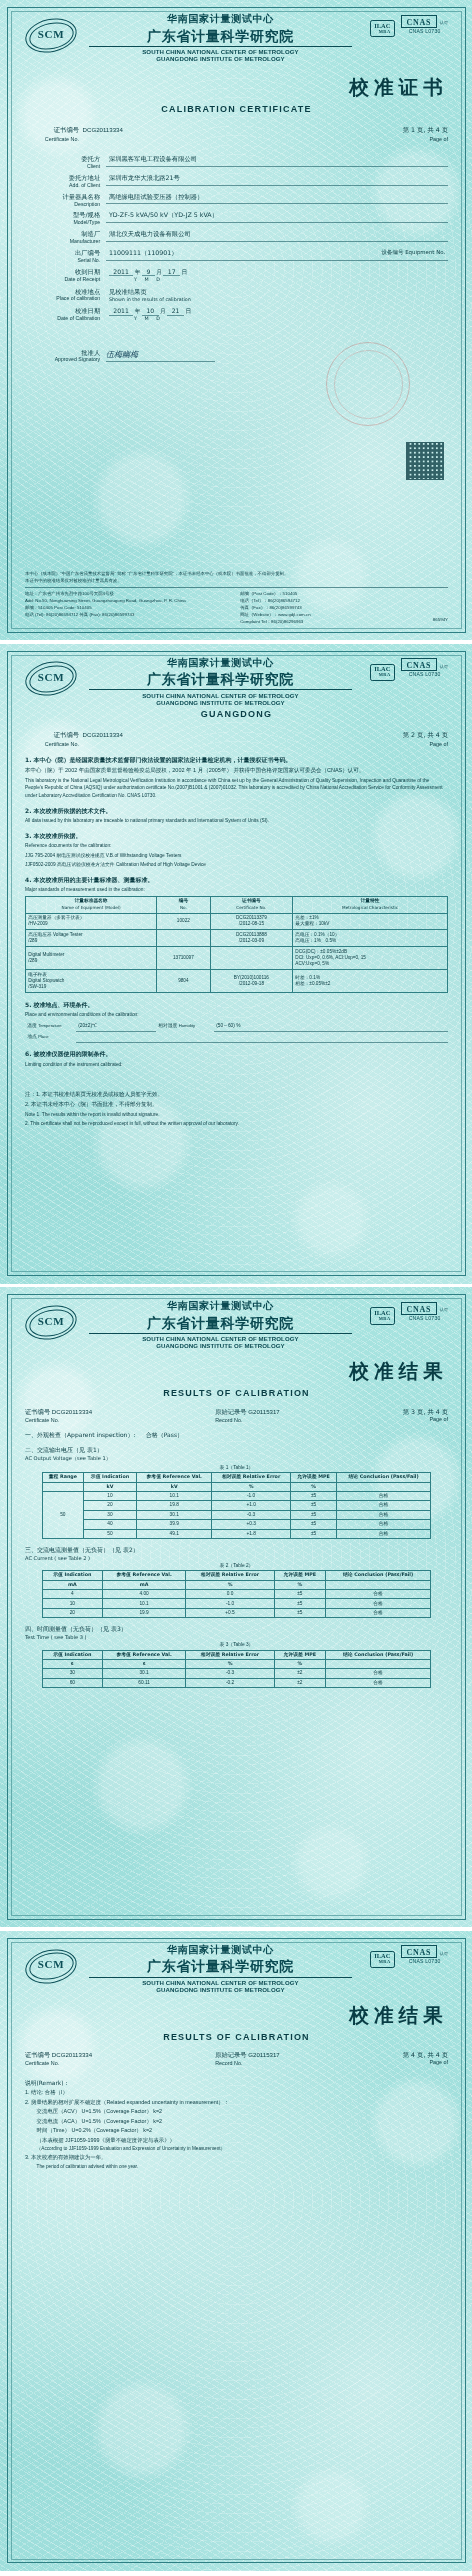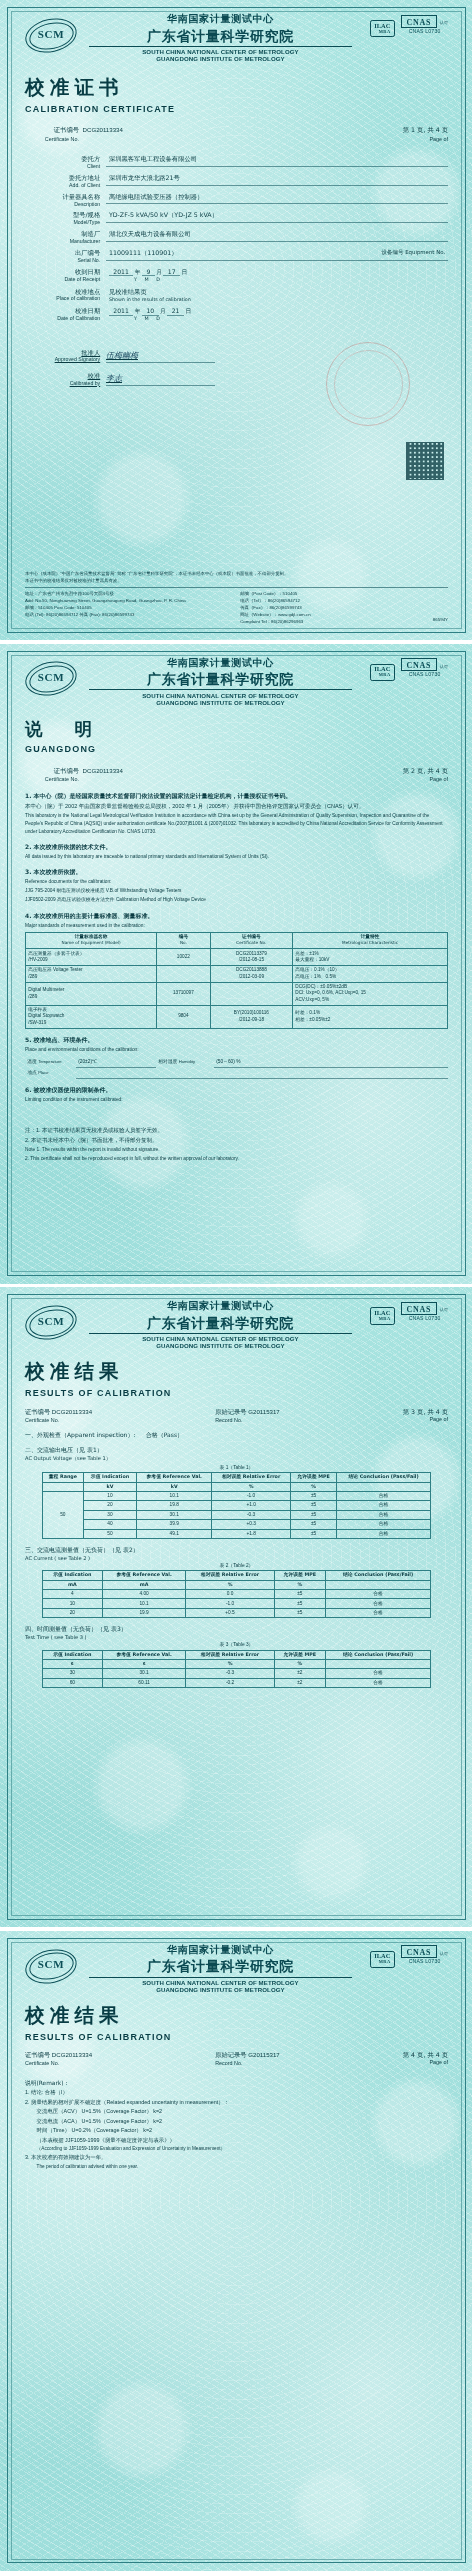--- a/index.html
+++ b/index.html
@@ -123,30 +123,30 @@
     padding: 1.5px 4.4px 0.7px 4.4px;
     font-size: 8px; font-weight: bold; color: #0c4f57;
     letter-spacing: 0.7px;
     font-family: "Liberation Serif", serif;
   }
   .cnas-sub { font-size: 4.1px; color: #0c4f57; }
   .cnas-no { font-size: 5.1px; color: #0c4f57; margin-top: 1.5px; letter-spacing: 0.2px; }
 
   
   .title-cn {
-    text-align: left;
+    text-align: right;
     font-size: 19.6px;
     font-weight: bold;
     letter-spacing: 5.1px;
     color: #083c44;
     margin-top: 11.6px;
     font-family: "DejaVu Sans", sans-serif;
   }
   .title-en {
-    text-align: left;
+    text-align: center;
     font-size: 9px;
     font-weight: bold;
     letter-spacing: 1.2px;
     color: #083c44;
     margin-top: 2.9px;
   }
   .title-cn.small { font-size: 17.5px; letter-spacing: 7.3px; }
 
   
   .meta {
@@ -194,21 +194,21 @@
     font-size: 6.3px;
     font-family: "DejaVu Sans", sans-serif;
   }
   .info-row .value.sub { display: flex; justify-content: space-between; }
   .date-line { display: flex; gap: 1.5px; align-items: baseline; font-size: 6.1px; }
   .date-line .seg { border-bottom: 0.6px solid rgba(12,79,87,.55); padding: 0 4.4px 0.7px 4.4px; }
   .date-line .u { font-size: 5.8px; }
 
   
   .sig { margin-top: 19px; font-size: 6.1px; color: #0a3b42; }
-  .sig-row { display: flex; align-items: flex-end; padding: 4.4px 0; text-decoration: underline; }
+  .sig-row { display: flex; align-items: center; padding: 4.4px 0; }
   .sig-row .key { flex: 0 0 81px; text-align: right; padding-right: 5.8px; line-height: 1.25; }
   .sig-row .key .cn { font-size: 6.3px; display: block; font-family: "DejaVu Sans", sans-serif;}
   .sig-row .key .en { font-size: 5.2px; display: block; }
   .sig-row .value {
     flex: 0 0 109px;
     border-bottom: 0.6px solid rgba(12,79,87,.55);
     font-family: "Liberation Serif", serif;
     font-size: 8px;
     font-style: italic;
     padding-bottom: 0.7px;
@@ -497,27 +497,20 @@
       </div>
 
       <div class="sig">
         <div class="sig-row">
           <div class="key">
               <span class="cn">批准人</span>
               <span class="en">Approved Signatory</span>
             </div>
           <div class="value">伍梅幽梅</div>
         </div>
-        <div class="sig-row">
-          <div class="key">
-              <span class="cn">校准</span>
-              <span class="en">Calibrated by</span>
-            </div>
-          <div class="value">李志</div>
-        </div>
       </div>
     </div>
 
     <div class="stamp"></div>
     <div class="qr"></div>
 
     <div class="footer">
       <span class="fr">本中心（或本院）"中国广东省质量技术监督局" 简称 "广东省计量科学研究院"，本证书未经本中心（或本院）书面批准，不得部分复制。</span>
       <span class="fr">本证书中的校准结果仅对被校准的计量器具有效。</span>
       <div class="footer-sep"></div>
@@ -563,21 +556,20 @@
             <span>ILAC</span><small>MRA</small>
           </span>
           <span class="cnas-wrap">
             <span class="cnas-box">CNAS</span>
             <span class="cnas-sub">认可</span>
             <div class="cnas-no">CNAS L0730</div>
           </span>
         </div>
       </div>
 
-      <div class="title-cn small">说　明</div>
       <div class="title-en">GUANGDONG</div>
 
       <div class="meta">
         <div class="col">
           <div class="kv">
             <span class="k">
               <span class="lbl-cn">证书编号</span>
               <span class="lbl-en">Certificate No.</span>
             </span>
             <span class="val">DCG20113334</span>

